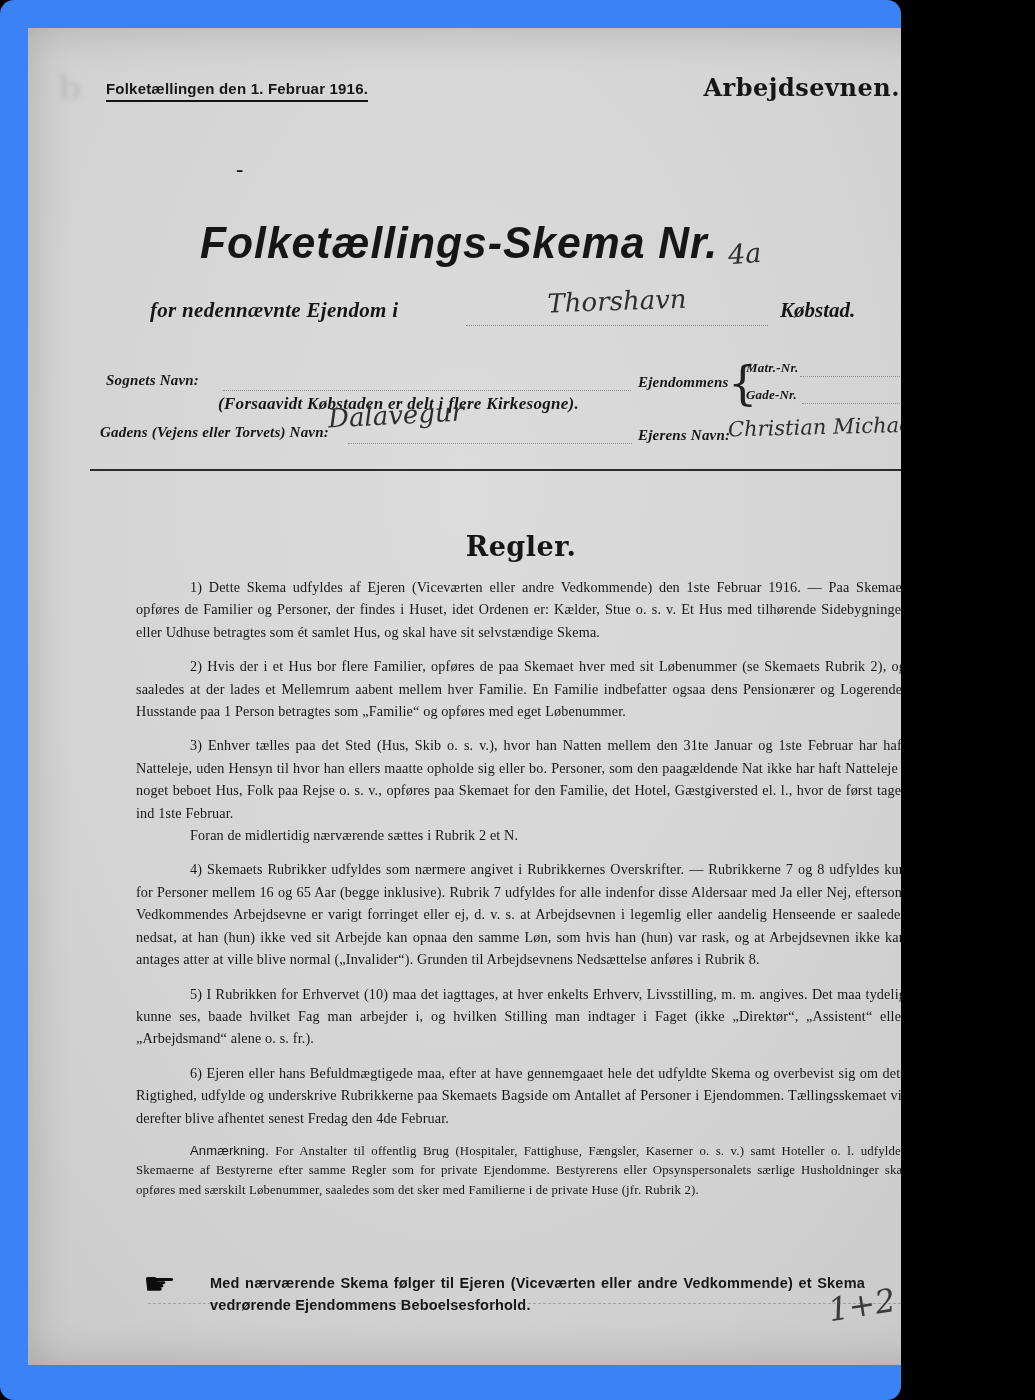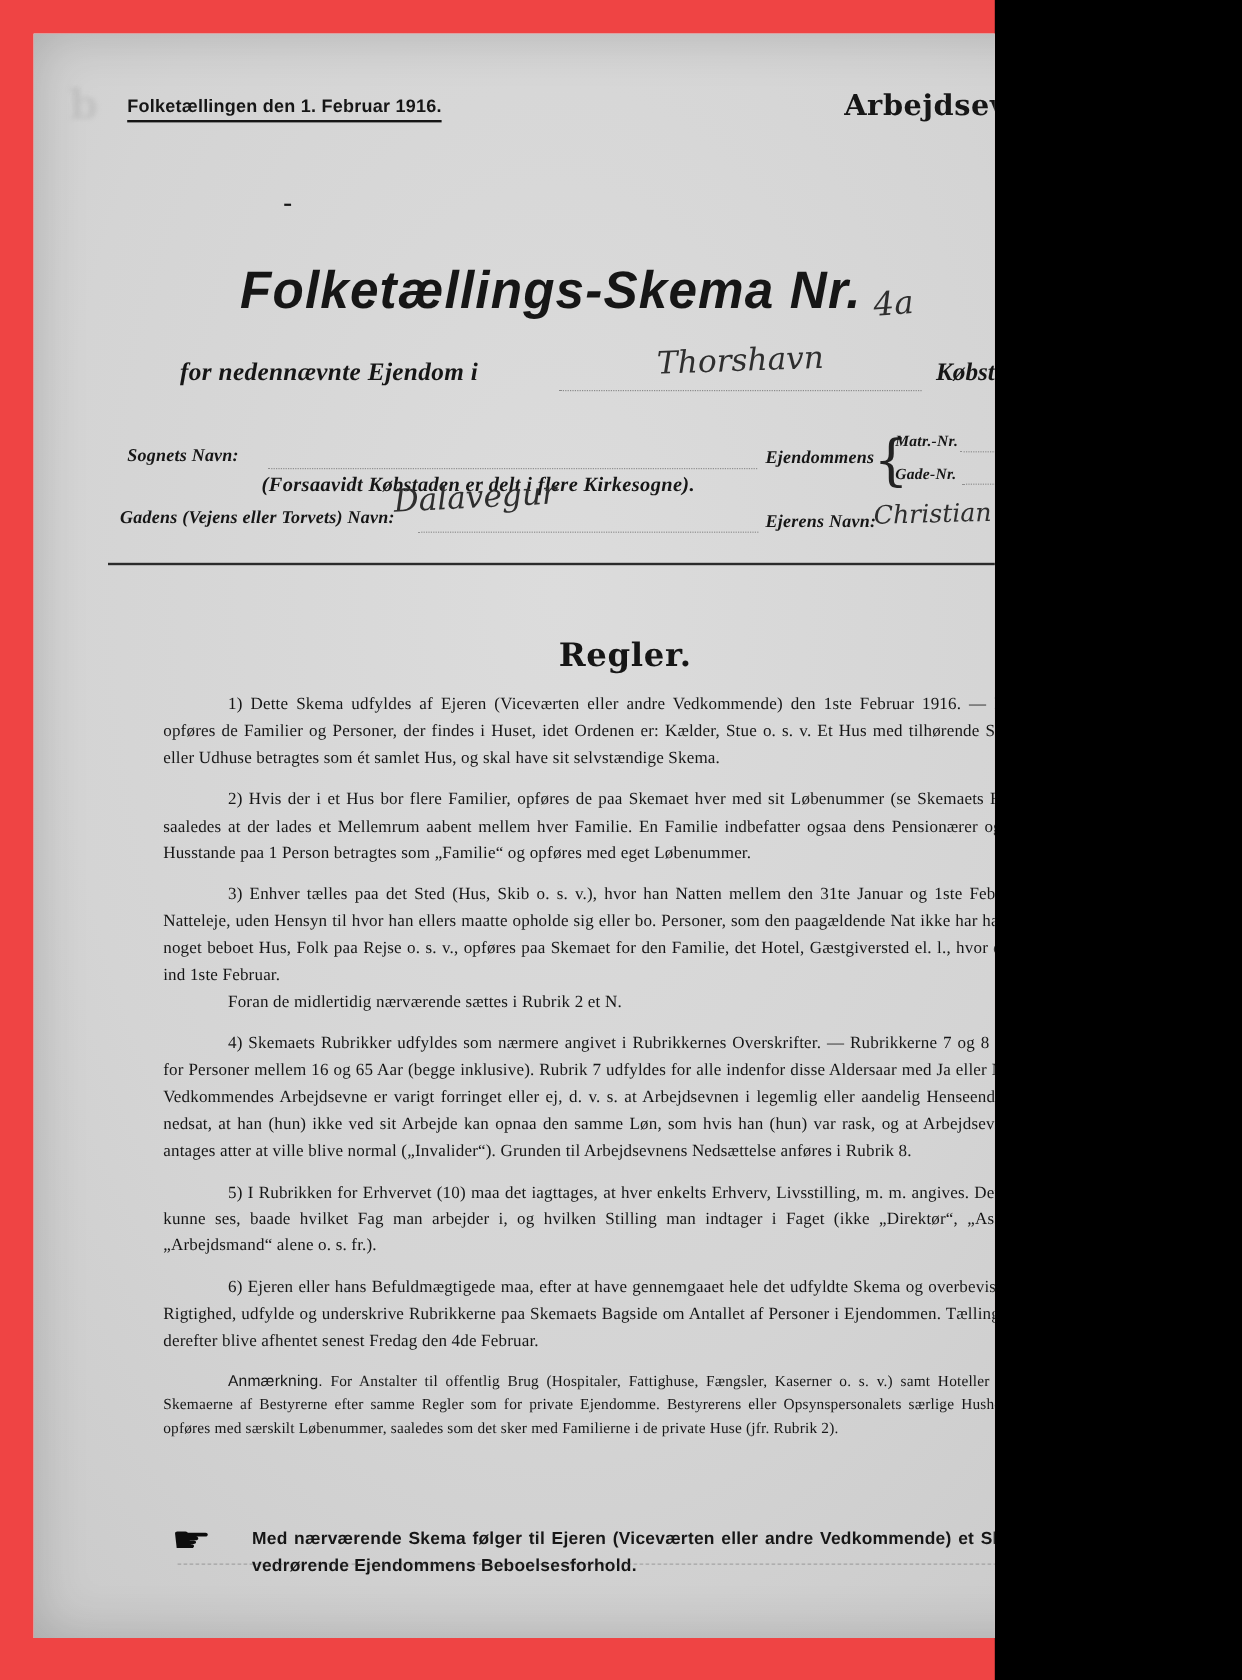--- a/index.html
+++ b/index.html
@@ -1,17 +1,17 @@
 <!DOCTYPE html>
 <html><head>
 <meta charset="utf-8">
 <style>
   html,body{margin:0;padding:0;background:#000;}
-  #stage{position:relative;width:829px;height:1400px;background:#ef4444;overflow:hidden;
-         font-family:"Liberation Serif", serif;}
+  #stage{position:relative;width:901px;height:1400px;background:#3b82f6;overflow:hidden;
+         font-family:"Liberation Serif", serif;border-radius:14px;}
   
   .paper{position:absolute;left:28px;top:28px;width:967px;height:1337px;
          background:#d4d4d4;
          background-image:radial-gradient(ellipse at 45% 35%, #dcdcdc 0%, #d4d4d4 55%, #c8c8c8 100%);
          box-shadow:inset 0 0 45px rgba(0,0,0,.18);
          color:#161616;}
   
   .hdr-left{position:absolute;left:78px;top:52px;
             font-family:"Liberation Sans", sans-serif;font-weight:bold;font-size:15px;
             border-bottom:2px solid #151515;padding-bottom:3px;letter-spacing:.2px;}

